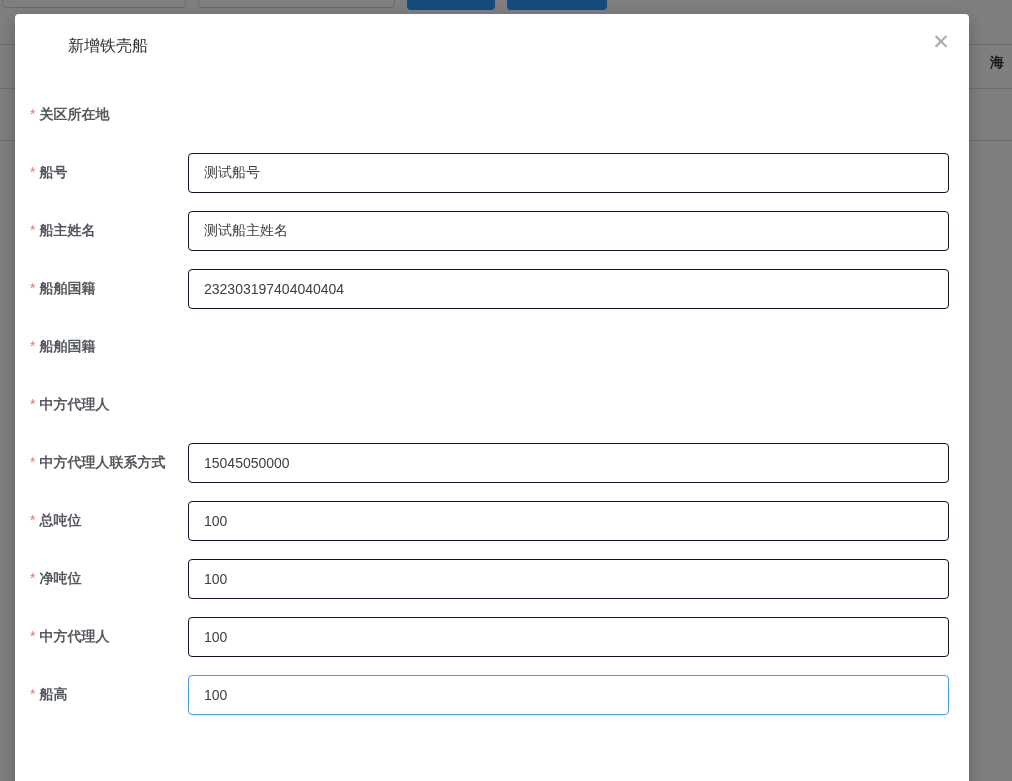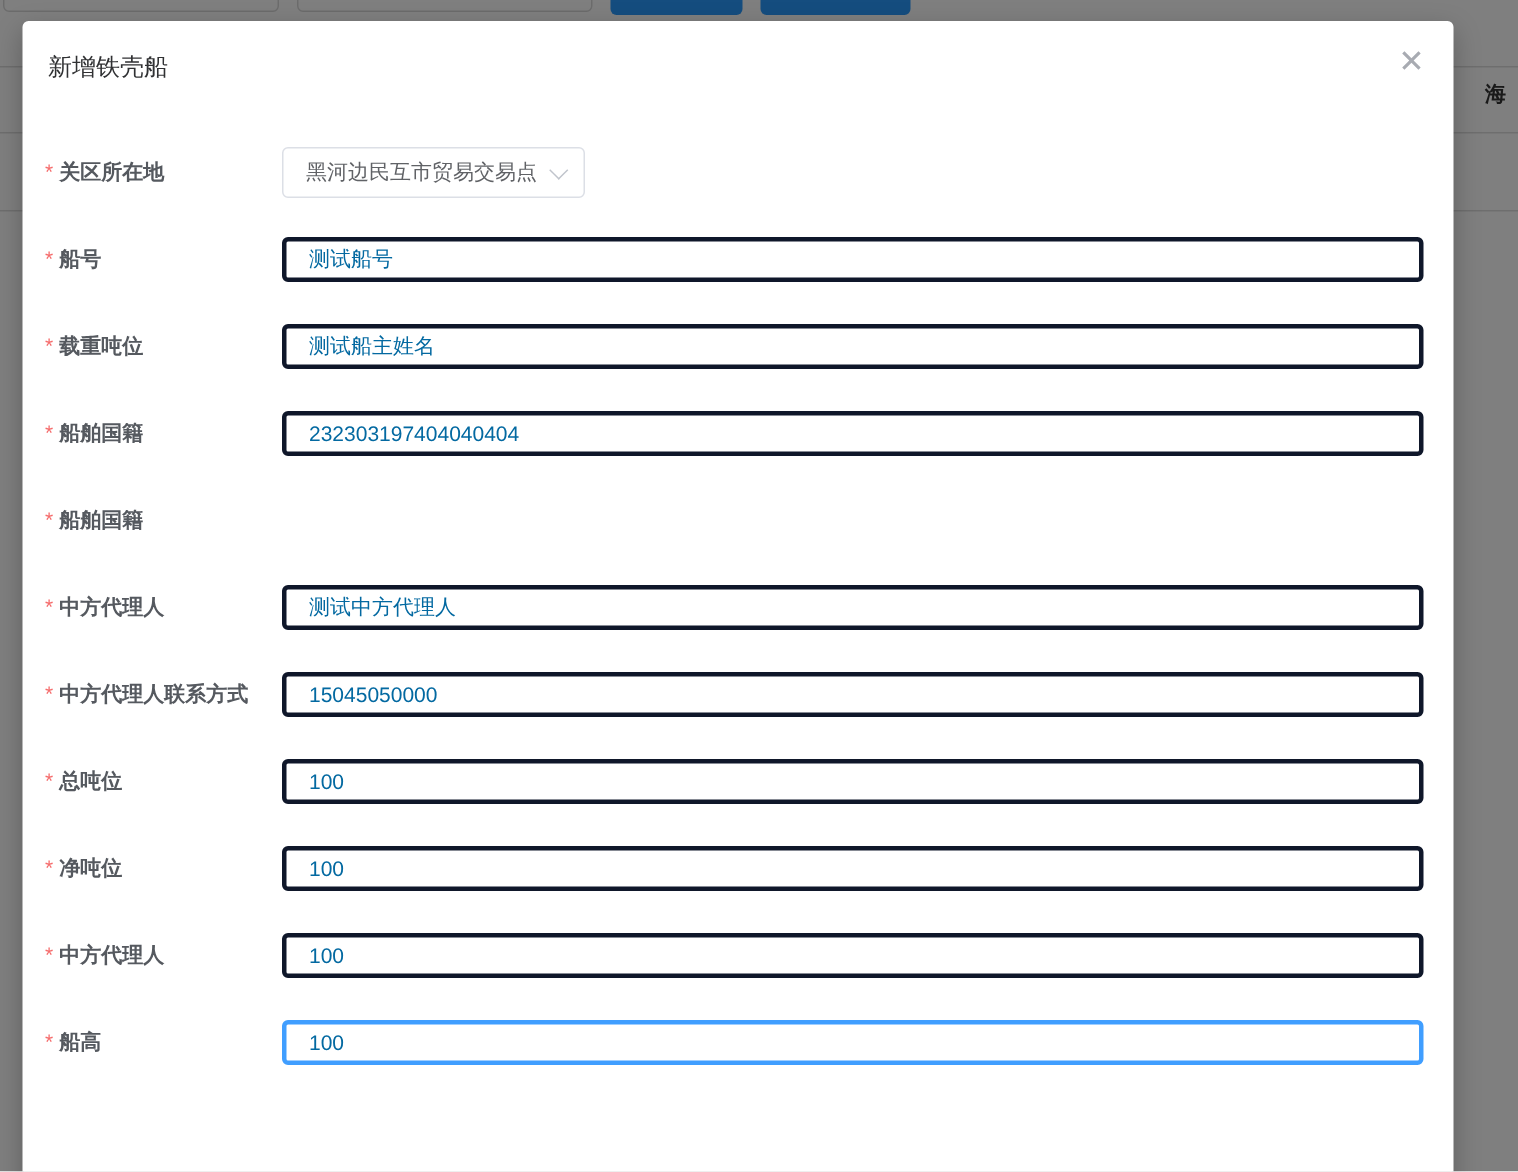--- a/index.html
+++ b/index.html
@@ -23,33 +23,33 @@
   .bg-line3{top:140px;}
   .bg-table-text{position:absolute;left:990px;top:54px;font-size:14px;
     font-weight:bold;color:#333;}
   
   .overlay{position:absolute;inset:0;background:rgba(0,0,0,0.5);}
   
   .modal{position:absolute;left:15px;top:14px;width:954px;height:800px;
     background:#fff;border-radius:4px;box-shadow:0 6px 18px rgba(0,0,0,0.25);
     box-sizing:border-box;}
   .modal-header{padding:21px 20px 0 17px;position:relative;}
-  .modal-title{font-size:16px;line-height:22px;color:#303133;}
+  .modal-title{font-size:16px;line-height:22px;color:#303133;margin-left:36px;}
   .modal-close{position:absolute;top:19px;right:19px;width:18px;height:18px;
     font-size:21px;line-height:18px;color:#a8abb2;text-align:center;cursor:pointer;
     font-weight:300;user-select:none;}
   
   .form{margin-top:41px;padding:0 20px 0 15px;}
   .form-row{display:flex;align-items:center;height:34px;margin-bottom:24px;}
   .form-label{width:158px;flex:none;font-size:14px;font-weight:bold;
     color:#55595f;white-space:nowrap;}
   .req-mark{color:#f56c6c;font-weight:normal;margin-right:4px;}
   .form-control{flex:1;display:flex;min-width:0;}
-  .text-input{flex:1;height:30px;box-sizing:border-box;border:3px solid #0f172a;
-    border-radius:4px;padding:0 15px;font-size:14px;color:#0369a1;background:#fff;
+  .text-input{flex:1;height:40px;box-sizing:border-box;border:1px solid #0f172a;
+    border-radius:4px;padding:0 15px;font-size:14px;color:#404040;background:#fff;
     outline:none;font-family:"Liberation Sans","DejaVu Sans",sans-serif;}
   .text-input.focused{border-color:#409eff;}
   .select-box{width:202px;flex:none;height:34px;box-sizing:border-box;
     border:1px solid #dcdfe6;border-radius:4px;background:#fff;cursor:pointer;
     display:flex;align-items:center;padding:0 12px 0 15px;}
   .select-text{flex:1;font-size:14px;color:#606266;white-space:nowrap;
     overflow:hidden;}
   .caret-down{width:8px;height:8px;flex:none;margin-left:4px;margin-top:-4px;
     border-right:1.5px solid #c0c4cc;border-bottom:1.5px solid #c0c4cc;
     transform:rotate(45deg);}
@@ -71,53 +71,44 @@
 <div class="overlay"></div>
 
 <div class="modal">
   <div class="modal-header">
     <span class="modal-title">新增铁壳船</span>
     <span class="modal-close">✕</span>
   </div>
   <div class="form" id="form-rows">
       <div class="form-row">
         <div class="form-label"><span class="req-mark">*</span><span>关区所在地</span></div>
-        <div class="form-control">
-          <div class="select-box">
-            <span class="select-text">黑河边民互市贸易交易点</span>
-            <i class="caret-down"></i>
-          </div>
-        </div>
       </div>
       <div class="form-row">
         <div class="form-label"><span class="req-mark">*</span><span>船号</span></div>
         <div class="form-control">
           <input type="text" class="text-input" value="测试船号" style="">
         </div>
       </div>
       <div class="form-row">
-        <div class="form-label"><span class="req-mark">*</span><span>载重吨位</span></div>
+        <div class="form-label"><span class="req-mark">*</span><span>船主姓名</span></div>
         <div class="form-control">
           <input type="text" class="text-input" value="测试船主姓名" style="">
         </div>
       </div>
       <div class="form-row">
         <div class="form-label"><span class="req-mark">*</span><span>船舶国籍</span></div>
         <div class="form-control">
           <input type="text" class="text-input" value="232303197404040404" style="">
         </div>
       </div>
       <div class="form-row">
         <div class="form-label"><span class="req-mark">*</span><span>船舶国籍</span></div>
       </div>
       <div class="form-row">
         <div class="form-label"><span class="req-mark">*</span><span>中方代理人</span></div>
-        <div class="form-control">
-          <input type="text" class="text-input" value="测试中方代理人" style="">
-        </div>
       </div>
       <div class="form-row">
         <div class="form-label"><span class="req-mark">*</span><span>中方代理人联系方式</span></div>
         <div class="form-control">
           <input type="text" class="text-input" value="15045050000" style="">
         </div>
       </div>
       <div class="form-row">
         <div class="form-label"><span class="req-mark">*</span><span>总吨位</span></div>
         <div class="form-control">

